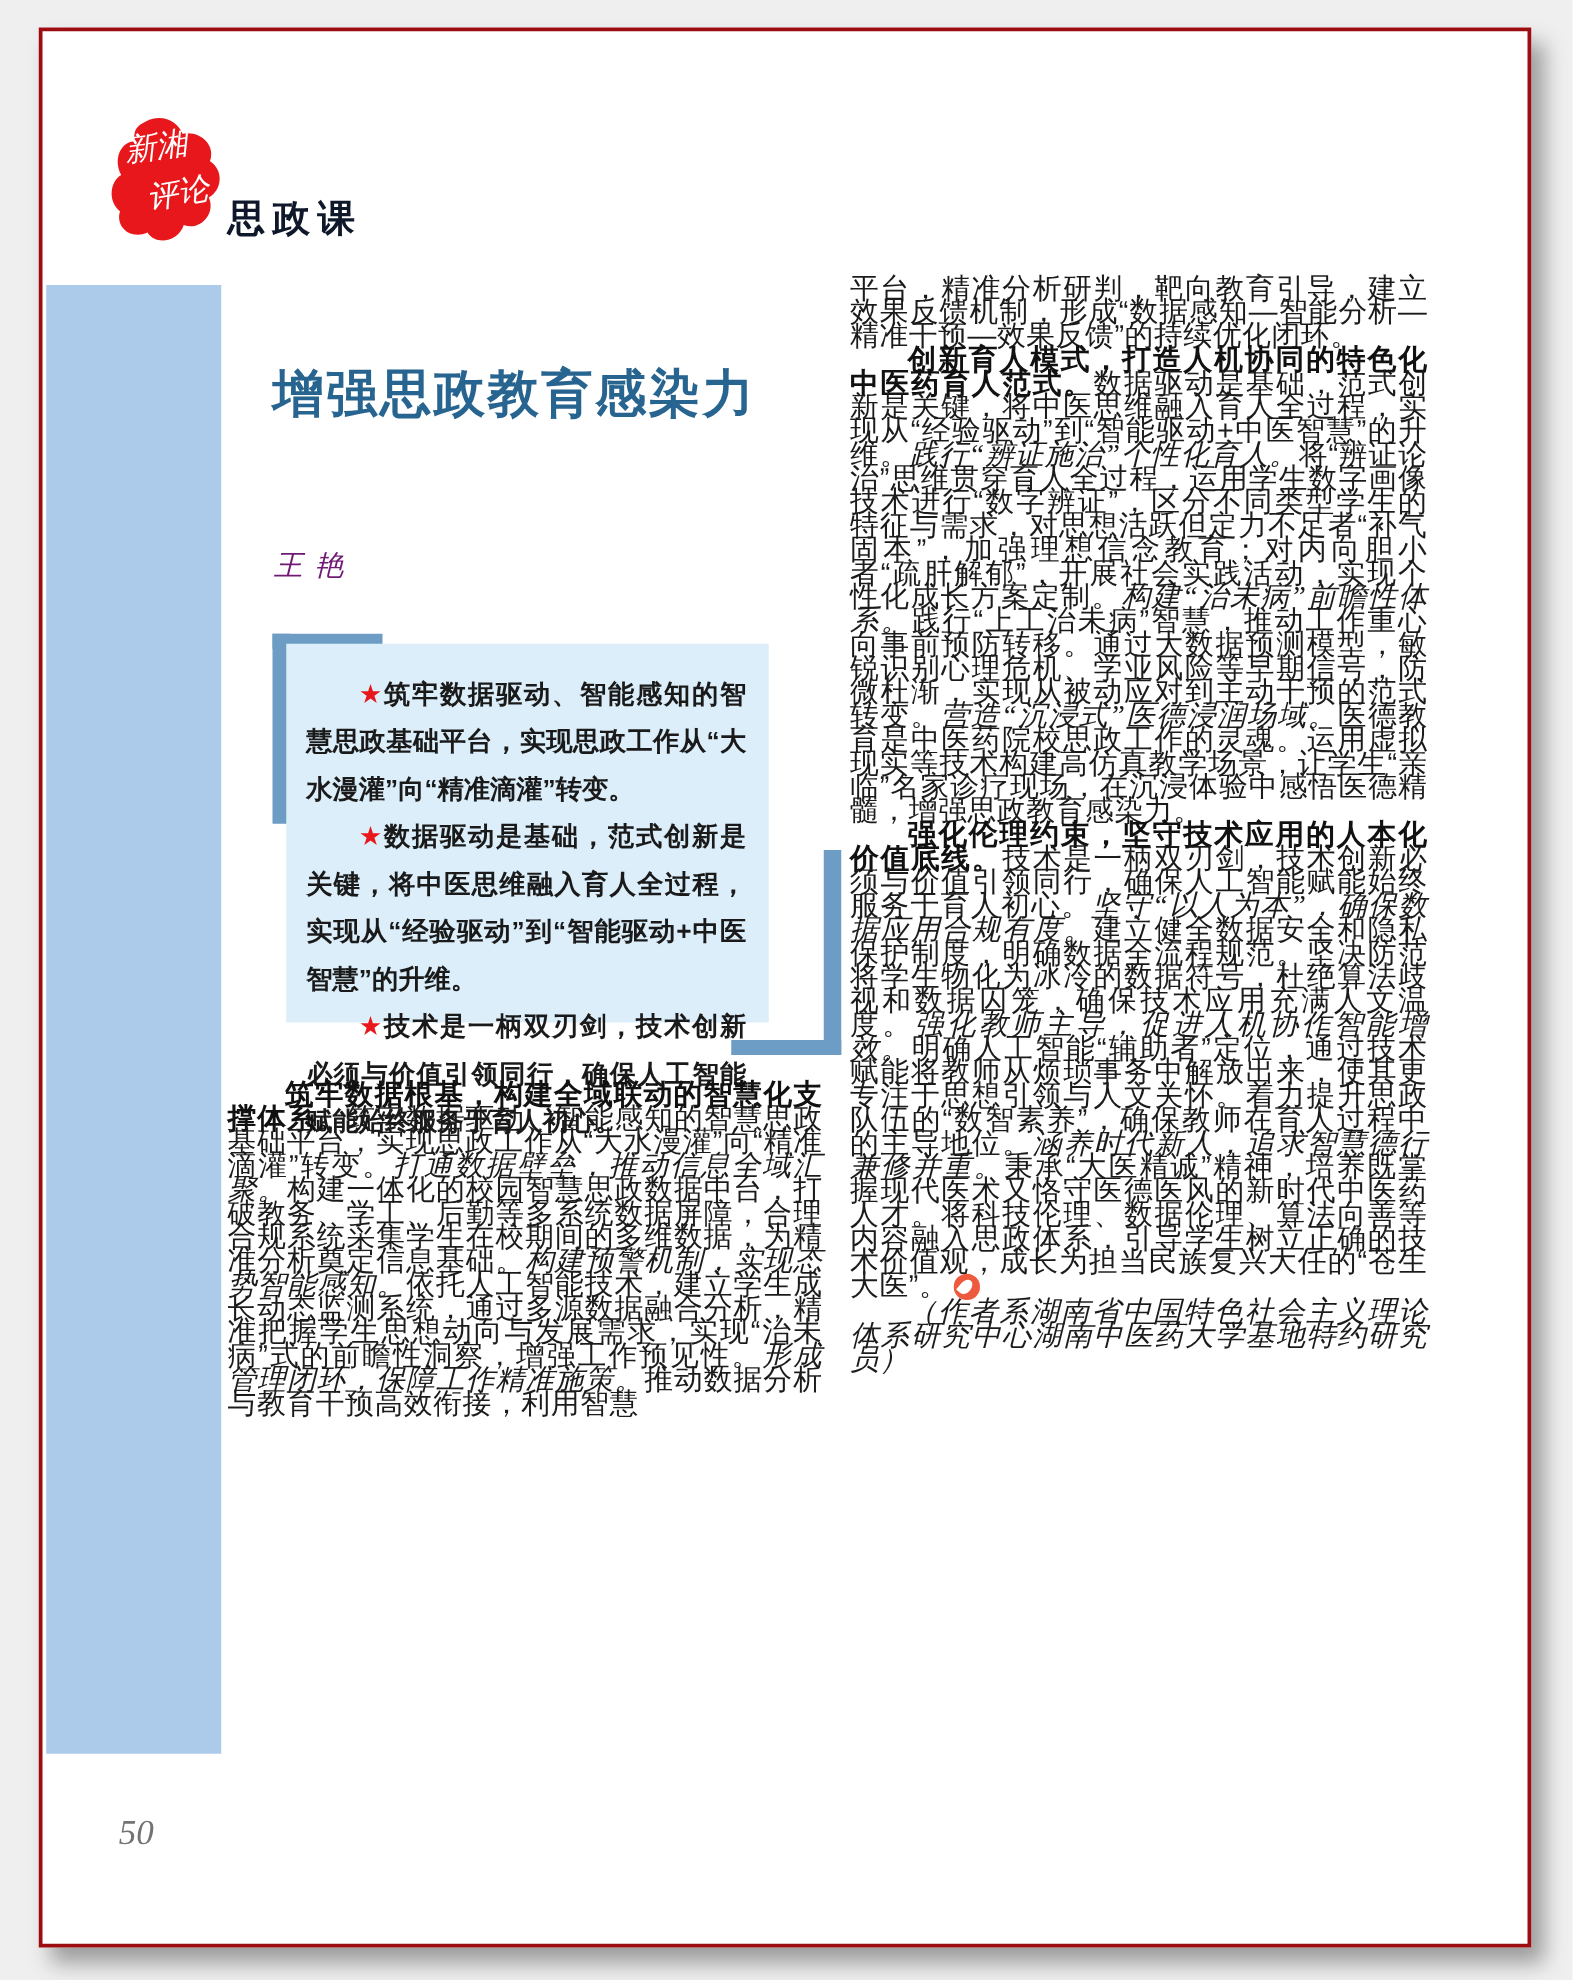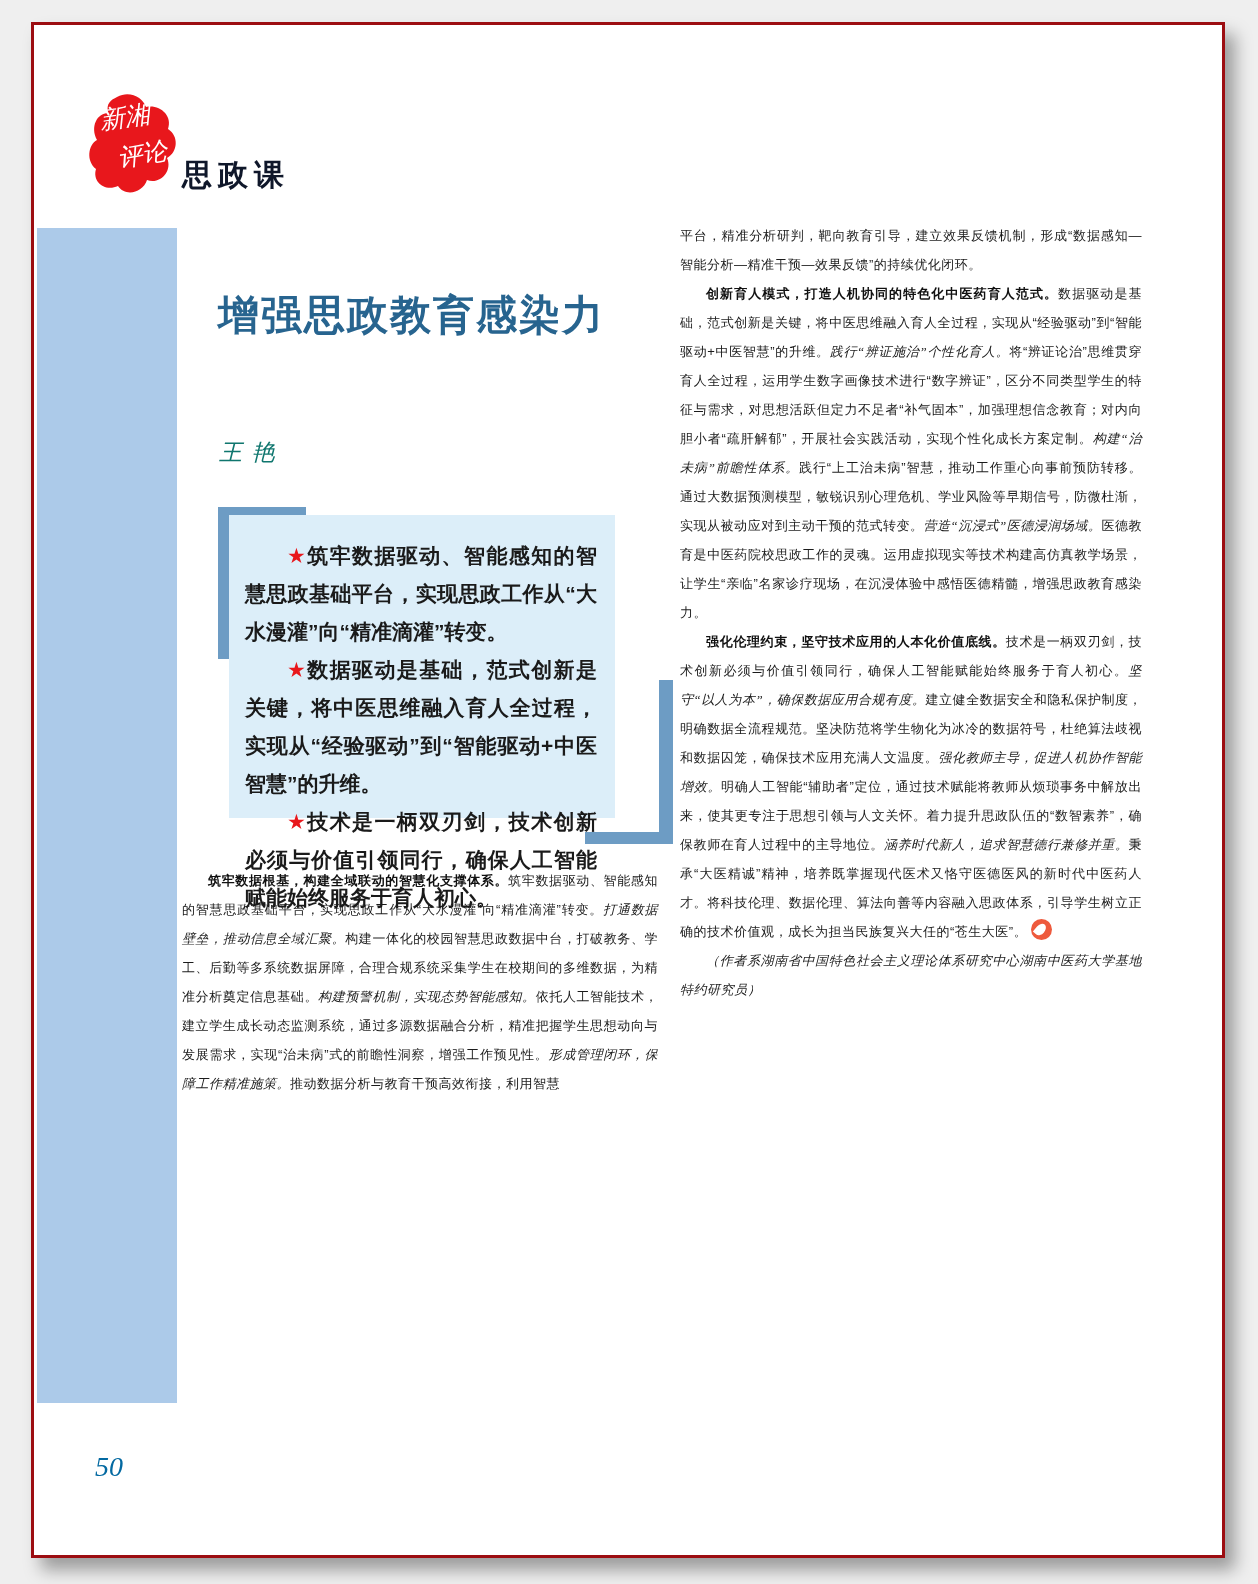--- a/index.html
+++ b/index.html
@@ -26,21 +26,21 @@
     background:#accae9;
   }
   
   .article-title{
     position:absolute;left:184px;top:262px;width:470px;
     color:#27648f;font-size:41px;font-weight:700;line-height:57px;
     letter-spacing:2px;font-family:"Liberation Serif","DejaVu Serif",serif;
   }
   .article-author{
     position:absolute;left:185px;top:412px;
-    font-size:23px;color:#0f766e;letter-spacing:2px;
+    font-size:23px;color:#701a75;letter-spacing:2px;
     font-family:"Liberation Serif","DejaVu Serif",serif;font-style:italic;
   }
   
   .hl-accent-tl{
     position:absolute;left:184px;top:482px;width:74px;height:140px;
     border-left:14px solid #6d9cc4;border-top:12px solid #6d9cc4;
   }
   .hl-accent-br{
     position:absolute;left:551px;top:655px;width:74px;height:152px;
     border-right:14px solid #6d9cc4;border-bottom:12px solid #6d9cc4;
@@ -53,41 +53,41 @@
     margin:0;text-indent:2em;text-align:justify;
     font-size:21px;line-height:38px;font-weight:600;color:#1a1a1a;
   }
   .hl-star{color:#e8171c;font-weight:400;}
   
   .col{position:absolute;text-align:justify;color:#1b1b1b;}
   .col-left{left:148px;top:841px;width:476px;}
   .col-right{left:646px;top:196px;width:462px;}
   .body-para{
     margin:0;text-indent:2em;
-    font-size:13px;line-height:29px;letter-spacing:0.5px;
+    font-size:23px;line-height:19px;letter-spacing:0.5px;
   }
   .body-para.no-indent{text-indent:0;}
   .run-bold{font-weight:700;color:#111;}
   .run-kai{
     font-family:"Liberation Serif","DejaVu Serif",serif;
     font-style:italic;
   }
   .end-mark{
     display:inline-block;width:21px;height:21px;border-radius:50%;
     background:#ee5a3d;position:relative;vertical-align:-4px;margin-left:4px;
     overflow:hidden;
   }
   .end-mark-swirl{
     position:absolute;left:5px;top:4px;width:9px;height:13px;
     background:#ffffff;border-radius:50% 50% 50% 0;transform:rotate(40deg);
   }
   
   .page-number{
     position:absolute;left:61px;top:1426px;
-    font-size:28px;font-style:italic;color:#0369a1;
+    font-size:28px;font-style:italic;color:#737373;
     font-family:"Liberation Serif","DejaVu Serif",serif;
   }
 </style>
 </head>
 <body>
 
 <div class="page">
 
   <div class="logo-wrap">
     <svg width="100" height="112" viewBox="0 0 100 112">

